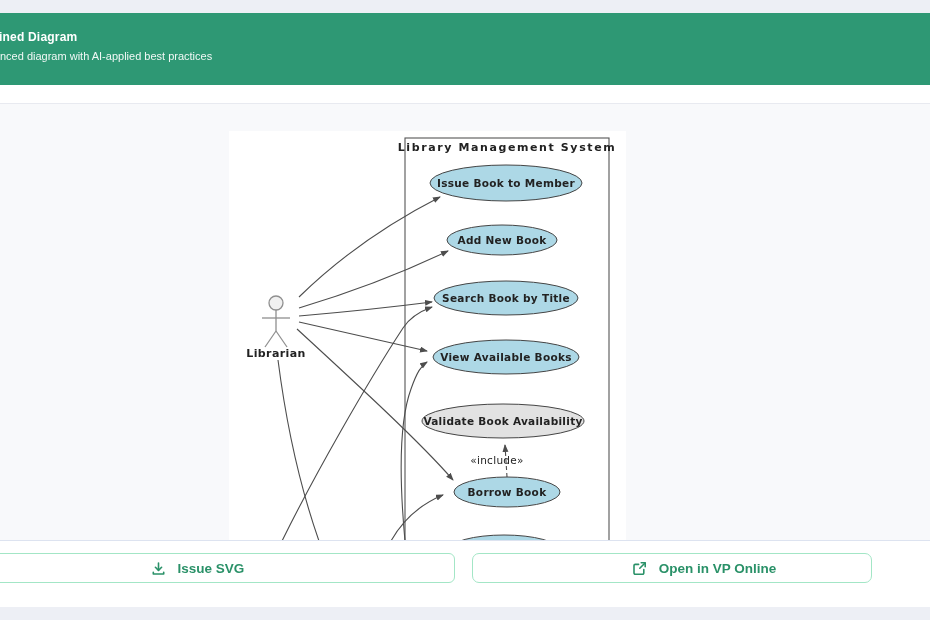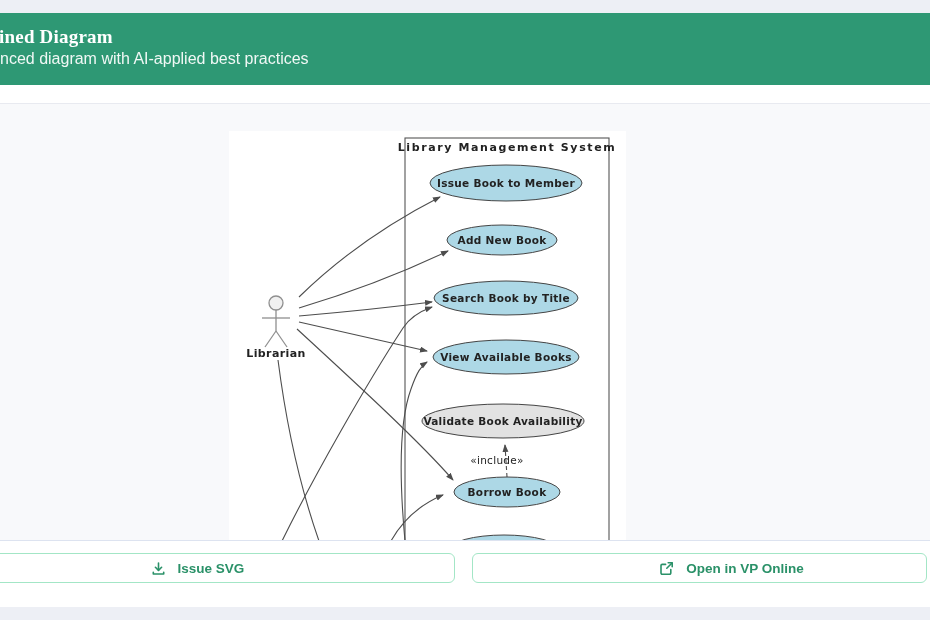--- a/index.html
+++ b/index.html
@@ -6,25 +6,25 @@
   body{
     width:930px;height:620px;overflow:hidden;background:#ffffff;
     font-family:"Liberation Sans",sans-serif;position:relative;
   }
   .top-strip{height:13px;background:#edeff5;}
   .header{
     height:72px;background:#2e9874;color:#fff;
     padding:14px 0 0 0;box-sizing:border-box;overflow:hidden;
   }
   .header h1{
-    margin:0 8px 0 -1px;font-size:19px;font-weight:bold;line-height:20px;
-    letter-spacing:.2px;white-space:nowrap;font-family:Liberation Serif, serif;
+    margin:0 8px 0 -1px;font-size:12px;font-weight:bold;line-height:20px;
+    letter-spacing:.2px;white-space:nowrap;
   }
   .header p{
-    margin:3px 0 16px 0;font-size:16px;color:rgba(255,255,255,.93);white-space:nowrap;
+    margin:3px 0 16px 0;font-size:11px;color:rgba(255,255,255,.93);white-space:nowrap;
   }
   .gap-band{height:18px;background:#ffffff;border-bottom:1px solid #e8eaf0;}
   .diagram-panel{
     height:436px;background:#f8f9fb;position:relative;
     border-bottom:1px solid #dde3f0;overflow:hidden;
   }
   .diagram-canvas{
     position:absolute;left:229px;top:27px;width:397px;height:410px;background:#ffffff;
   }
   .diagram-canvas svg{display:block;}
@@ -38,21 +38,21 @@
   .assoc{fill:none;stroke:#4d4d4d;stroke-width:1.1;}
   .footer{height:66px;background:#ffffff;position:relative;}
   .action-btn{
     position:absolute;top:12px;height:30px;box-sizing:border-box;
     background:#fff;border:1px solid #a3e6c6;border-radius:6px;
     display:flex;align-items:center;justify-content:center;gap:12px;
     color:#2a9168;font-family:"Liberation Sans",sans-serif;
     font-size:13.5px;font-weight:bold;cursor:pointer;padding:0;
   }
   .btn-export{left:-60px;width:515px;}
-  .btn-vp{left:472px;width:455px;padding-left:64px;}
+  .btn-vp{left:472px;width:400px;padding-left:64px;border-radius:7px;}
   .btn-icon{flex:0 0 auto;}
   .bottom-strip{height:13px;background:#edeff5;}
 </style>
 </head>
 <body>
 
 <div class="top-strip"></div>
 
 <header class="header">
   <h1>ined Diagram</h1>

